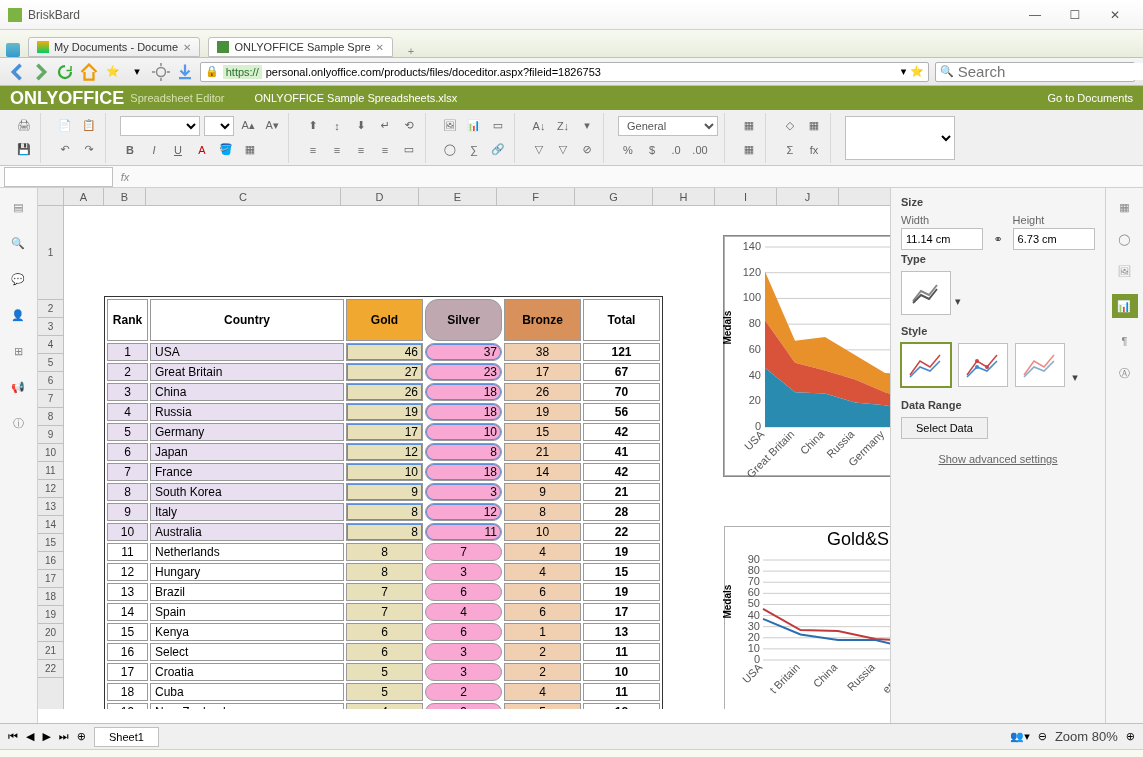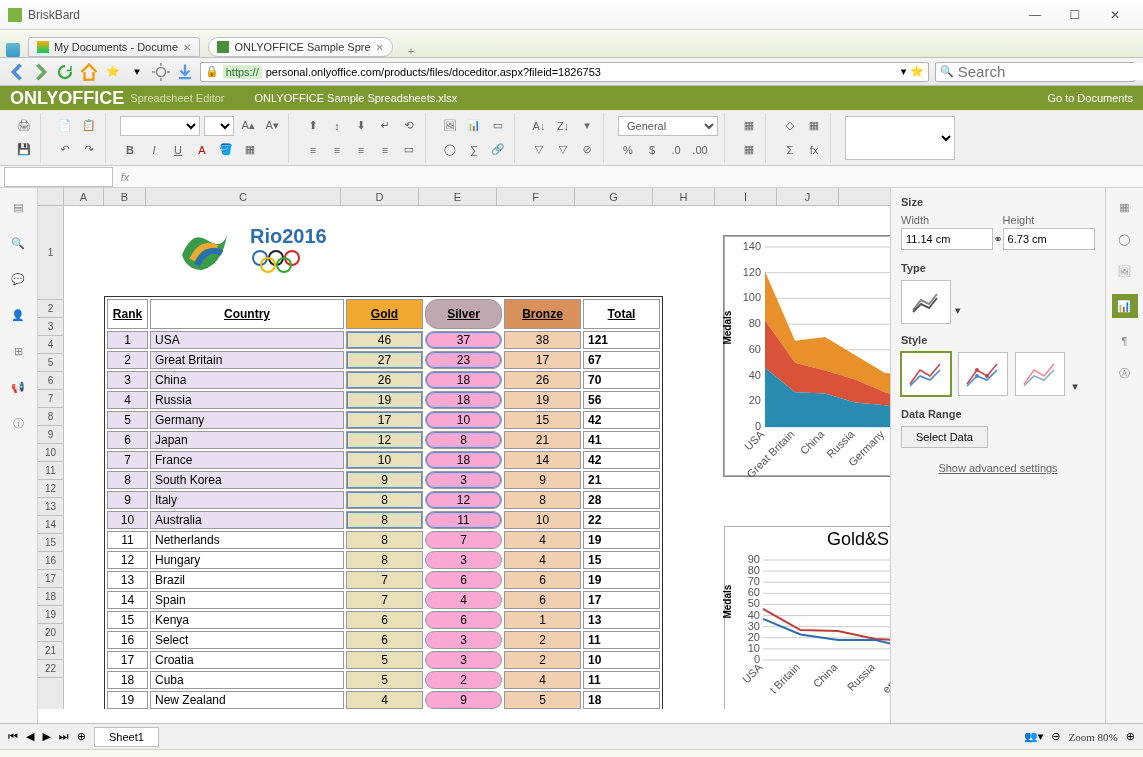--- a/index.html
+++ b/index.html
@@ -3,21 +3,21 @@
 <meta charset="utf-8">
 <style>
 * { margin: 0; padding: 0; box-sizing: border-box; font-family: Tahoma, Arial, sans-serif; font-size: 11px; }
 body { background: #fff; overflow: hidden; width: 1143px; height: 757px; position: relative; }
 .titlebar { height: 30px; background: linear-gradient(#fff, #f5f5f5); border-bottom: 1px solid #d0d0d0; display: flex; align-items: center; padding: 0 8px; }
 .titlebar .logo { width: 14px; height: 14px; background: #7cb342; margin-right: 6px; }
 .titlebar .title { flex: 1; color: #555; font-size: 12px; }
 .titlebar .winbtn { width: 40px; height: 28px; display: flex; align-items: center; justify-content: center; color: #555; font-size: 12px; }
 .tabbar { height: 28px; background: linear-gradient(#f8faf2, #e8ecdc); border-bottom: 1px solid #c0c0c0; display: flex; align-items: flex-end; padding: 0 6px; gap: 8px; }
 .tab { display: flex; align-items: center; padding: 3px 8px; border: 1px solid #c0c0c0; border-radius: 3px 3px 0 0; background: linear-gradient(#fafafa, #ededed); gap: 5px; font-size: 11px; color: #333; }
-.tab.active { background: #fff; border-radius: 10px; }
+.tab.active { background: #fff; }
 .tab .tabicon { width: 12px; height: 12px; }
 .tab .close { color: #888; font-size: 10px; }
 .tabbar .newtab { width: 20px; text-align: center; color: #888; }
 .navbar { height: 28px; background: linear-gradient(#f5f5f5, #e8e8e8); border-bottom: 1px solid #c0c0c0; display: flex; align-items: center; padding: 2px 8px; gap: 6px; }
 .navbtn { width: 18px; height: 18px; display: flex; align-items: center; justify-content: center; }
 .urlbar { flex: 1; height: 20px; border: 1px solid #b0b0b0; background: #fff; display: flex; align-items: center; padding: 0 4px; border-radius: 2px; gap: 4px; }
 .urlbar input { flex: 1; border: none; outline: none; font-size: 11px; }
 .urlbar .https { background: #d8f0d0; padding: 1px 3px; color: #2a6e2d; font-size: 11px; }
 .searchbar { width: 200px; height: 20px; border: 1px solid #b0b0b0; background: #fff; display: flex; align-items: center; padding: 0 4px; border-radius: 2px; gap: 4px; }
 .searchbar input { flex: 1; border: none; outline: none; font-size: 15px; color: #999; }
@@ -39,63 +39,63 @@
 .fx { width: 16px; text-align: center; color: #888; font-style: italic; }
 .workspace { display: flex; height: 535px; }
 .leftsb { width: 38px; background: #f5f5f5; border-right: 1px solid #d0d0d0; display: flex; flex-direction: column; align-items: center; padding: 10px 0; gap: 18px; }
 .leftsb .sbicon { width: 18px; height: 18px; display: flex; align-items: center; justify-content: center; color: #888; }
 .sheet { flex: 1; overflow: hidden; position: relative; background: #fff; }
 .rightpanel { width: 215px; background: #f5f5f5; border-left: 1px solid #d0d0d0; padding: 8px 10px; color: #444; }
 .rightsb { width: 38px; background: #f5f5f5; border-left: 1px solid #d0d0d0; display: flex; flex-direction: column; align-items: center; padding: 10px 0; gap: 14px; }
 .rightsb .sbicon { width: 18px; height: 18px; color: #888; display: flex; align-items: center; justify-content: center; }
 .rightsb .sbicon.active { background: #7b9831; color: #fff; width: 26px; height: 24px; }
 .rp-title { font-weight: bold; font-size: 11px; margin-bottom: 6px; }
-.rp-row { display: flex; margin-bottom: 12px; }
+.rp-row { display: flex; gap: 10px; margin-bottom: 3px; }
 .rp-col { flex: 1; }
 .rp-label { color: #666; font-size: 11px; margin-bottom: 2px; }
 .rp-input { width: 100%; height: 22px; border: 1px solid #c0c0c0; background: #fff; padding: 2px 4px; font-size: 11px; }
 .thumb { width: 50px; height: 44px; border: 1px solid #c0c0c0; background: #fff; display: inline-flex; align-items: center; justify-content: center; margin-right: 4px; }
 .thumb.sel { border: 1px solid #7b9831; box-shadow: 0 0 0 1px #7b9831; }
 .rp-btn { padding: 4px 14px; border: 1px solid #c0c0c0; background: #f0f0f0; font-size: 11px; }
 .rp-link { color: #666; text-decoration: underline; font-size: 11px; }
 .colhdrs { display: flex; height: 18px; background: #eaeaea; border-bottom: 1px solid #c0c0c0; }
 .corner { width: 26px; border-right: 1px solid #c0c0c0; }
 .ch { border-right: 1px solid #c0c0c0; text-align: center; font-size: 11px; color: #555; line-height: 18px; }
 .ch.A { width: 40px; } .ch.B { width: 42px; } .ch.C { width: 195px; } .ch.D { width: 78px; } .ch.E { width: 78px; } .ch.F { width: 78px; } .ch.G { width: 78px; } .ch.H { width: 62px; } .ch.I { width: 62px; } .ch.J { width: 62px; }
 .gridbody { display: flex; height: 503px; overflow: hidden; }
 .rowhd { width: 26px; background: #eaeaea; border-right: 1px solid #c0c0c0; }
 .rh { height: 18px; border-bottom: 1px solid #c0c0c0; text-align: center; font-size: 10px; color: #555; line-height: 18px; }
 .rh.first { height: 94px; line-height: 94px; }
 .cells { position: relative; flex: 1; }
 .tbl { position: absolute; left: 40px; top: 0; border: 1.5px solid #333; }
 .tbl td, .tbl th { border: 1px solid #999; padding: 0 4px; height: 18px; font-size: 12px; }
-.tbl thead td, .tbl thead th { height: 30px; font-weight: bold; text-align: center; text-decoration: underline; }
+.tbl thead td, .tbl thead th { height: 42px; font-weight: bold; text-align: center; }
 .c-rank { width: 41px; text-align: center; }
 .c-country { width: 194px; text-align: left; }
 .c-g { width: 77px; text-align: center; }
 .c-s { width: 77px; text-align: center; border-radius: 13px; }
 .c-b { width: 77px; text-align: center; }
-.c-t { width: 77px; font-weight: bold; }
+.c-t { width: 77px; text-align: center; font-weight: bold; }
 .hdr-gold { background: #f0a830; }
 .hdr-silver { background: #c0a8b0; }
 .hdr-bronze { background: #d8915a; }
 .cell-gold { background: #e8e0b8; }
 .cell-silver { background: #f9a8d4; }
 .cell-bronze { background: #f0d0b0; }
 .top10 .c-rank, .top10 .c-country { background: #e8e0f0; }
-.sel-g { box-shadow: inset 0 0 0 1px #5b8fd6; }
+.sel-g { box-shadow: inset 0 0 0 1px #5b8fd6; text-align: right; }
 .logo-rio { position: absolute; left: 108px; top: 4px; width: 230px; height: 80px; display: flex; align-items: center; gap: 8px; }
 .chart1 { position: absolute; left: 660px; top: 30px; width: 195px; height: 240px; border: 1px solid #b0b0b0; background: #fff; box-shadow: 0 0 0 1px #888; }
 .chart2 { position: absolute; left: 660px; top: 320px; width: 195px; height: 190px; border: 1px solid #b0b0b0; background: #fff; }
 .chtitle { font-weight: normal; font-size: 18px; text-align: right; padding: 2px; }
 .axlabel { position: absolute; left: 2px; top: 50%; transform: rotate(-90deg) translateX(50%); transform-origin: left; font-size: 10px; font-weight: bold; }
 .statusbar { height: 26px; background: #f0f0f0; border-top: 1px solid #c0c0c0; display: flex; align-items: center; padding: 0 8px; gap: 8px; }
 .sheettab { padding: 3px 14px; border: 1px solid #c0c0c0; background: #fff; font-size: 11px; }
 .statusbar .sp { flex: 1; }
-.zoom { font-size: 11px; color: #444; font-family: Liberation Serif, serif; }
+.zoom { font-size: 13px; color: #444; }
 .footer { height: 24px; background: #f8faf2; border-top: 1px solid #d0d0d0; display: flex; justify-content: flex-end; align-items: center; padding: 0 10px; gap: 10px; }
 </style>
 </head>
 <body>
 
 <div class="titlebar">
   <div class="logo"></div>
   <div class="title">BriskBard</div>
   <div class="winbtn">—</div>
   <div class="winbtn">☐</div>
@@ -340,37 +340,20 @@
           <div class="rh">15</div>
           <div class="rh">16</div>
           <div class="rh">17</div>
           <div class="rh">18</div>
           <div class="rh">19</div>
           <div class="rh">20</div>
           <div class="rh">21</div>
           <div class="rh">22</div>
         </div>
       <div class="cells">
-        <div class="logo-rio">
-          <svg width="70" height="60" viewBox="0 0 70 60">
-              <path d="M10 35 Q20 10 35 20 Q50 30 55 15 Q50 45 30 50 Q15 50 10 35" fill="#3a9b4a"></path>
-              <path d="M20 40 Q30 20 45 28" fill="none" stroke="#f0a830" stroke-width="6"></path>
-              <path d="M25 45 Q35 25 50 33" fill="none" stroke="#2a6eb0" stroke-width="6"></path>
-            </svg>
-          <div>
-            <div style="font-size:20px;font-weight:bold;color:#2a6eb0">Rio2016</div>
-            <svg width="80" height="26" viewBox="0 0 80 26">
-                <circle cx="10" cy="10" r="7" fill="none" stroke="#2a6eb0" stroke-width="2"></circle>
-                <circle cx="26" cy="10" r="7" fill="none" stroke="#222" stroke-width="2"></circle>
-                <circle cx="42" cy="10" r="7" fill="none" stroke="#d22" stroke-width="2"></circle>
-                <circle cx="18" cy="17" r="7" fill="none" stroke="#eb0" stroke-width="2"></circle>
-                <circle cx="34" cy="17" r="7" fill="none" stroke="#3a3" stroke-width="2"></circle>
-              </svg>
-          </div>
-        </div>
         <table class="tbl" id="datatbl" style="top:90px">
           <thead>
               <tr>
             <th class="c-rank">Rank</th>
             <th class="c-country">Country</th>
             <th class="c-g hdr-gold">Gold</th>
             <th class="c-s hdr-silver">Silver</th>
             <th class="c-b hdr-bronze">Bronze</th>
             <th class="c-t">Total</th>
           </tr>

